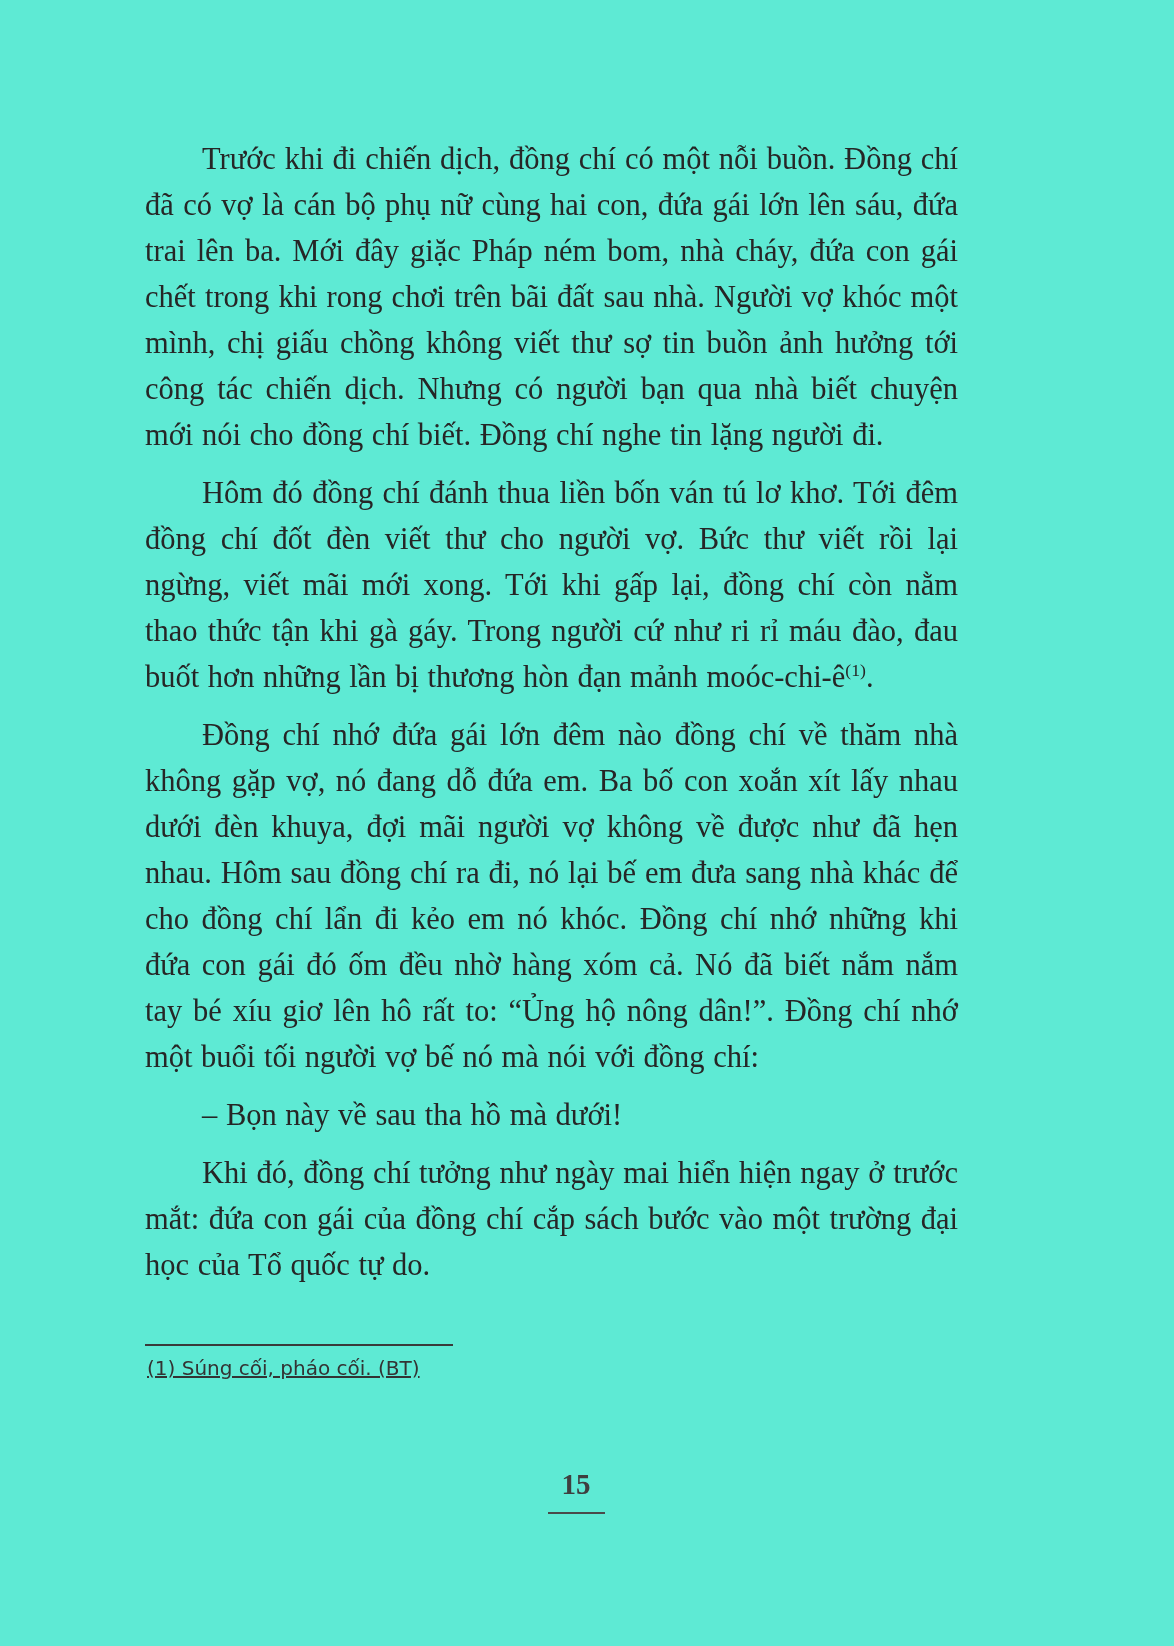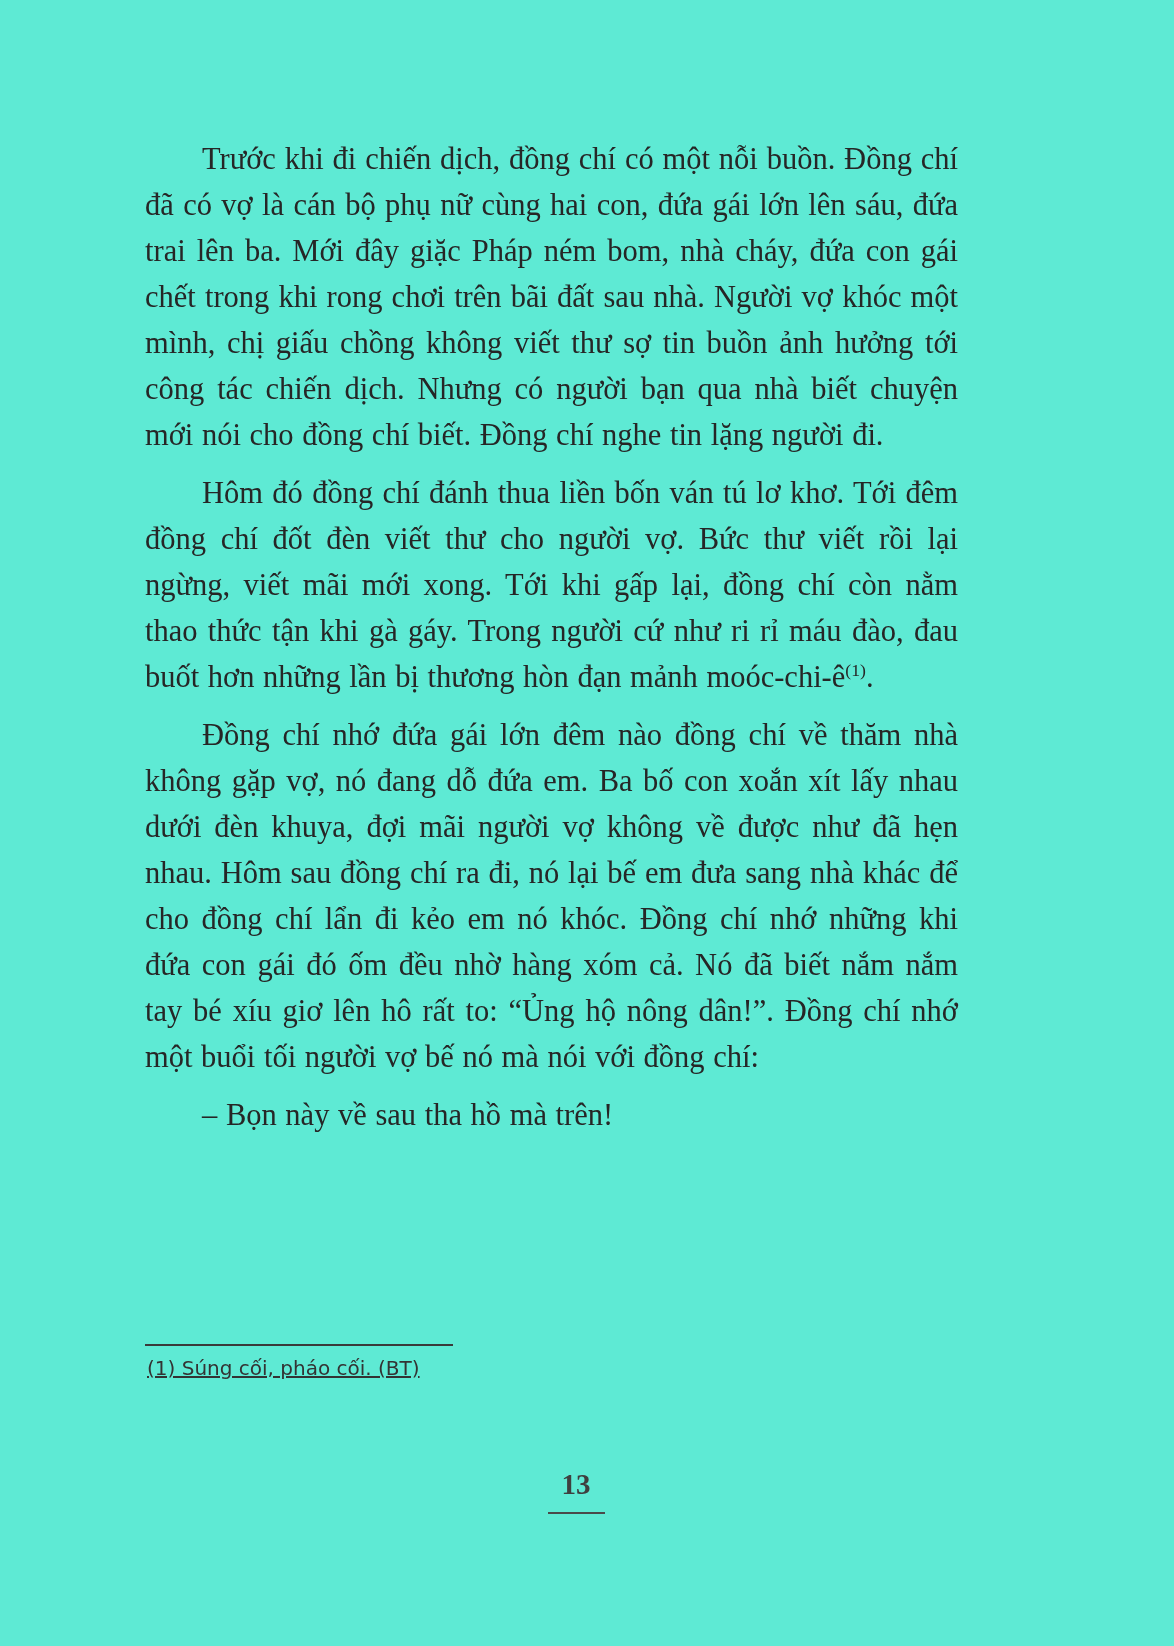--- a/index.html
+++ b/index.html
@@ -82,24 +82,25 @@
 </head>
 <body>
 
 <div class="page">
 
   <div class="content">
 
   <p><span>Trước khi đi chiến dịch, đồng chí có một nỗi buồn. Đồng chí đã có vợ là cán bộ phụ nữ cùng hai con, đứa gái lớn lên sáu, đứa trai lên ba. Mới đây giặc Pháp ném bom, nhà cháy, đứa con gái chết trong khi rong chơi trên bãi đất sau nhà. Người vợ khóc một mình, chị giấu chồng không viết thư sợ tin buồn ảnh hưởng tới công tác chiến dịch. Nhưng có người bạn qua nhà biết chuyện mới nói cho đồng chí biết. Đồng chí nghe tin lặng người đi.</span></p>
       <p><span>Hôm đó đồng chí đánh thua liền bốn ván tú lơ khơ. Tới đêm đồng chí đốt đèn viết thư cho người vợ. Bức thư viết rồi lại ngừng, viết mãi mới xong. Tới khi gấp lại, đồng chí còn nằm thao thức tận khi gà gáy. Trong người cứ như ri rỉ máu đào, đau buốt hơn những lần bị thương hòn đạn mảnh moóc-chi-ê</span><span class="sup">(1)</span><span>.</span></p>
       <p><span>Đồng chí nhớ đứa gái lớn đêm nào đồng chí về thăm nhà không gặp vợ, nó đang dỗ đứa em. Ba bố con xoắn xít lấy nhau dưới đèn khuya, đợi mãi người vợ không về được như đã hẹn nhau. Hôm sau đồng chí ra đi, nó lại bế em đưa sang nhà khác để cho đồng chí lẩn đi kẻo em nó khóc. Đồng chí nhớ những khi đứa con gái đó ốm đều nhờ hàng xóm cả. Nó đã biết nắm nắm tay bé xíu giơ lên hô rất to: “Ủng hộ nông dân!”. Đồng chí nhớ một buổi tối người vợ bế nó mà nói với đồng chí:</span></p>
-      <p><span>– Bọn này về sau tha hồ mà trên!</span></p>
+      <p><span>– Bọn này về sau tha hồ mà dưới!</span></p>
+      <p><span>Khi đó, đồng chí tưởng như ngày mai hiển hiện ngay ở trước mắt: đứa con gái của đồng chí cắp sách bước vào một trường đại học của Tổ quốc tự do.</span></p>
     </div>
 
   <div class="footnote-sep"></div>
 
   <div class="footnote">(1) Súng cối, pháo cối. (BT)</div>
 
-  <div class="pageno">13</div>
+  <div class="pageno">15</div>
 
   <div class="pageno-line"></div>
 
 </div>
 
 </body></html>

